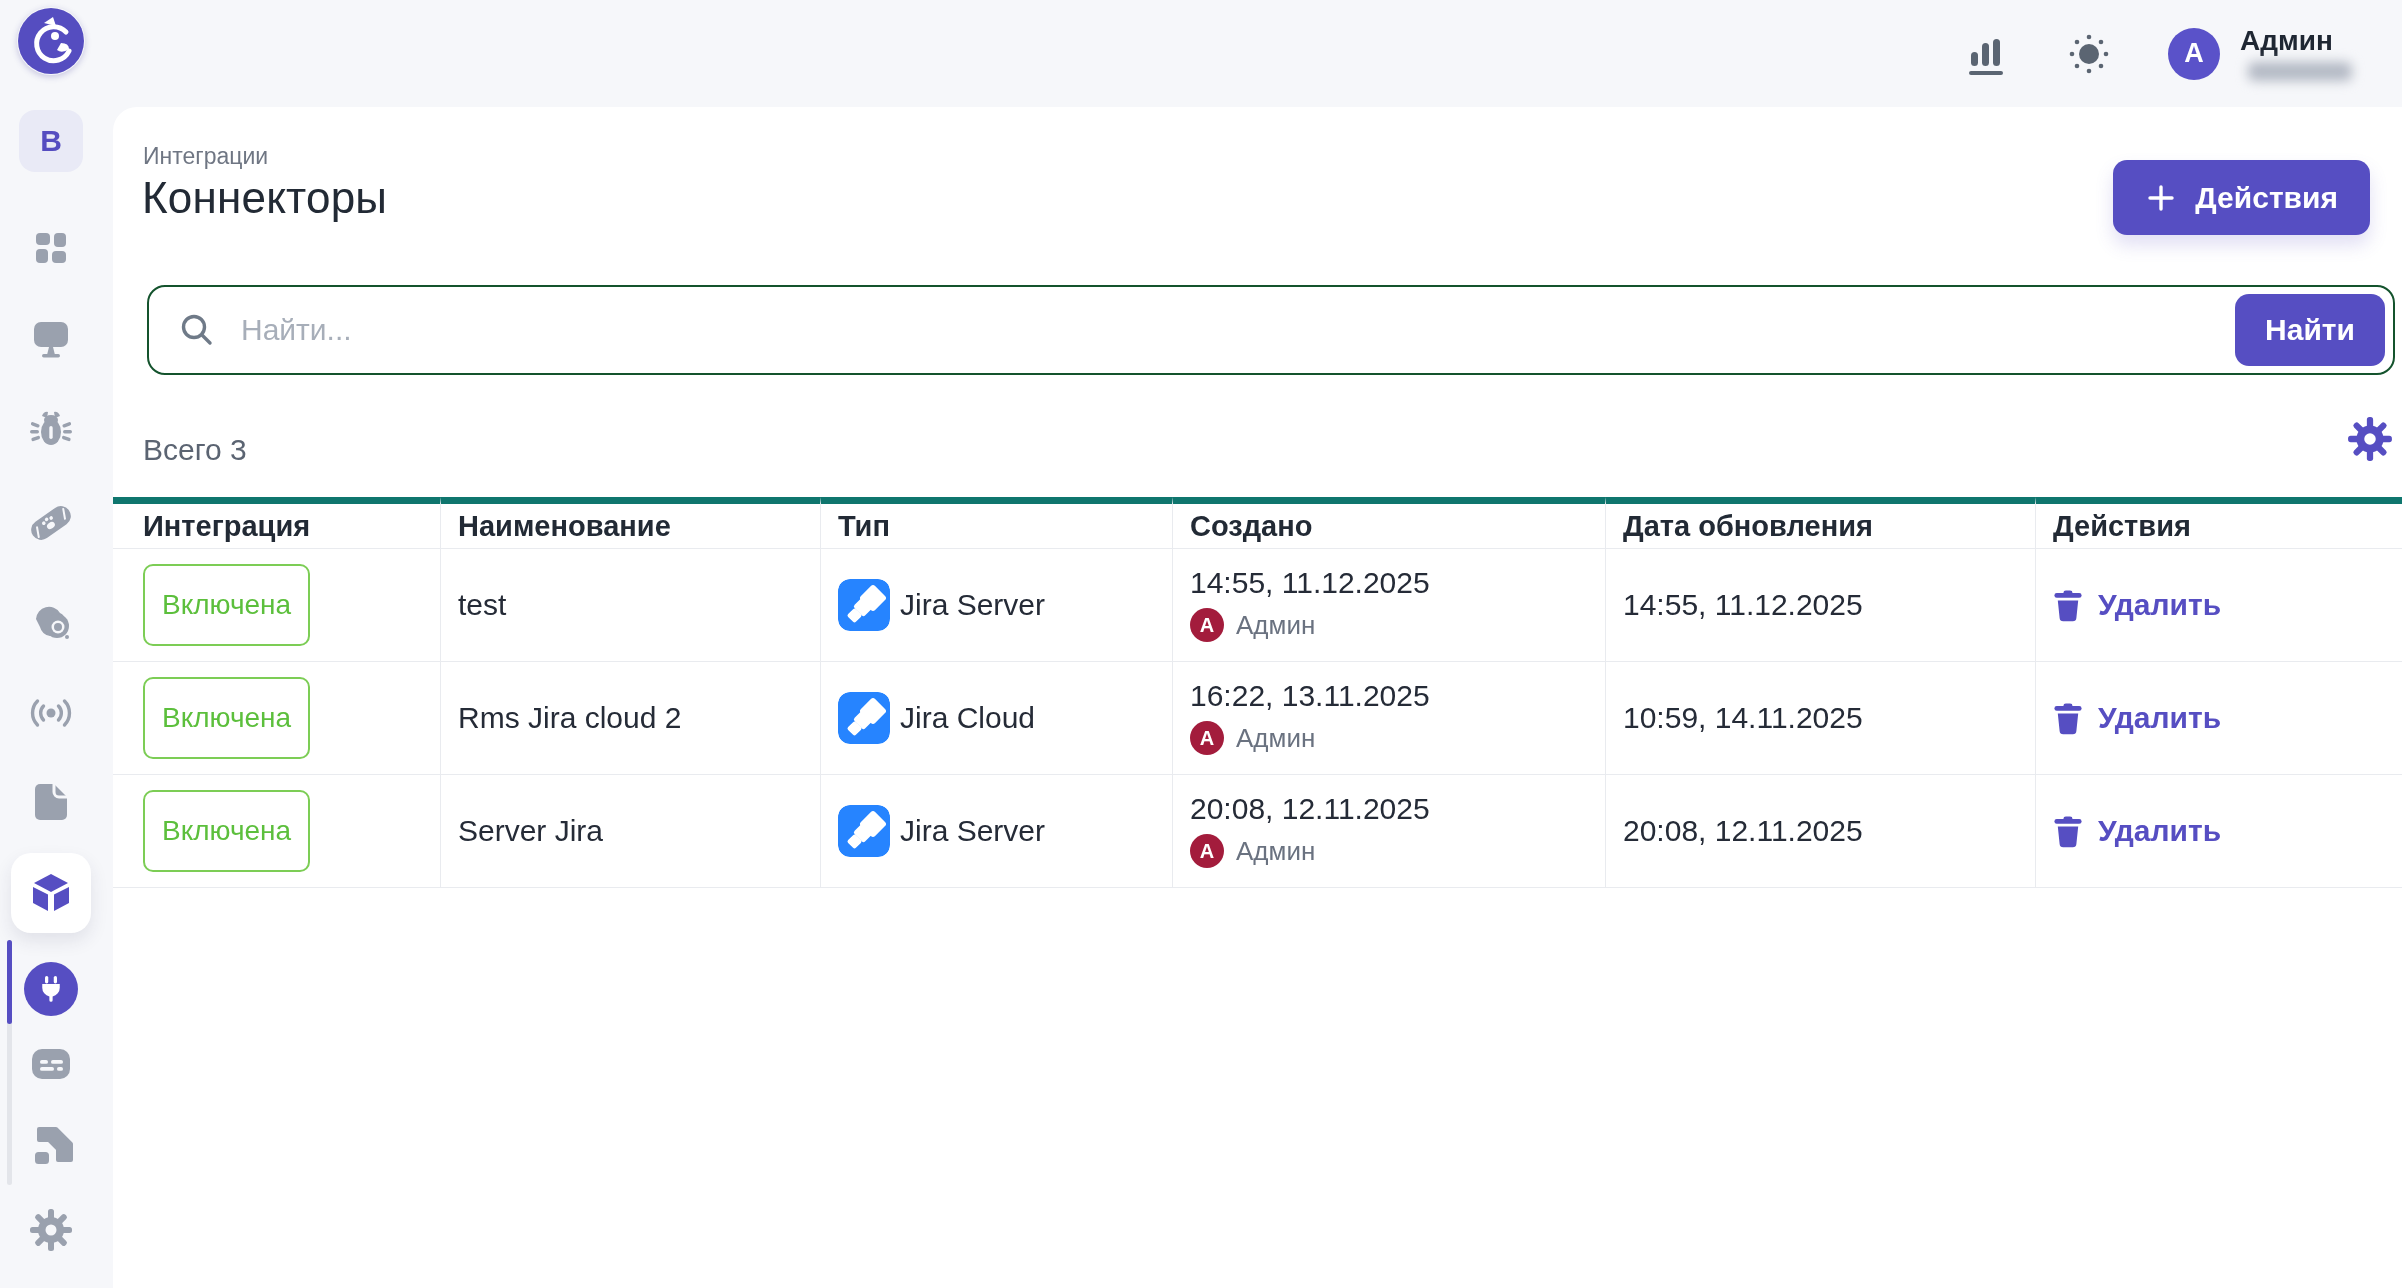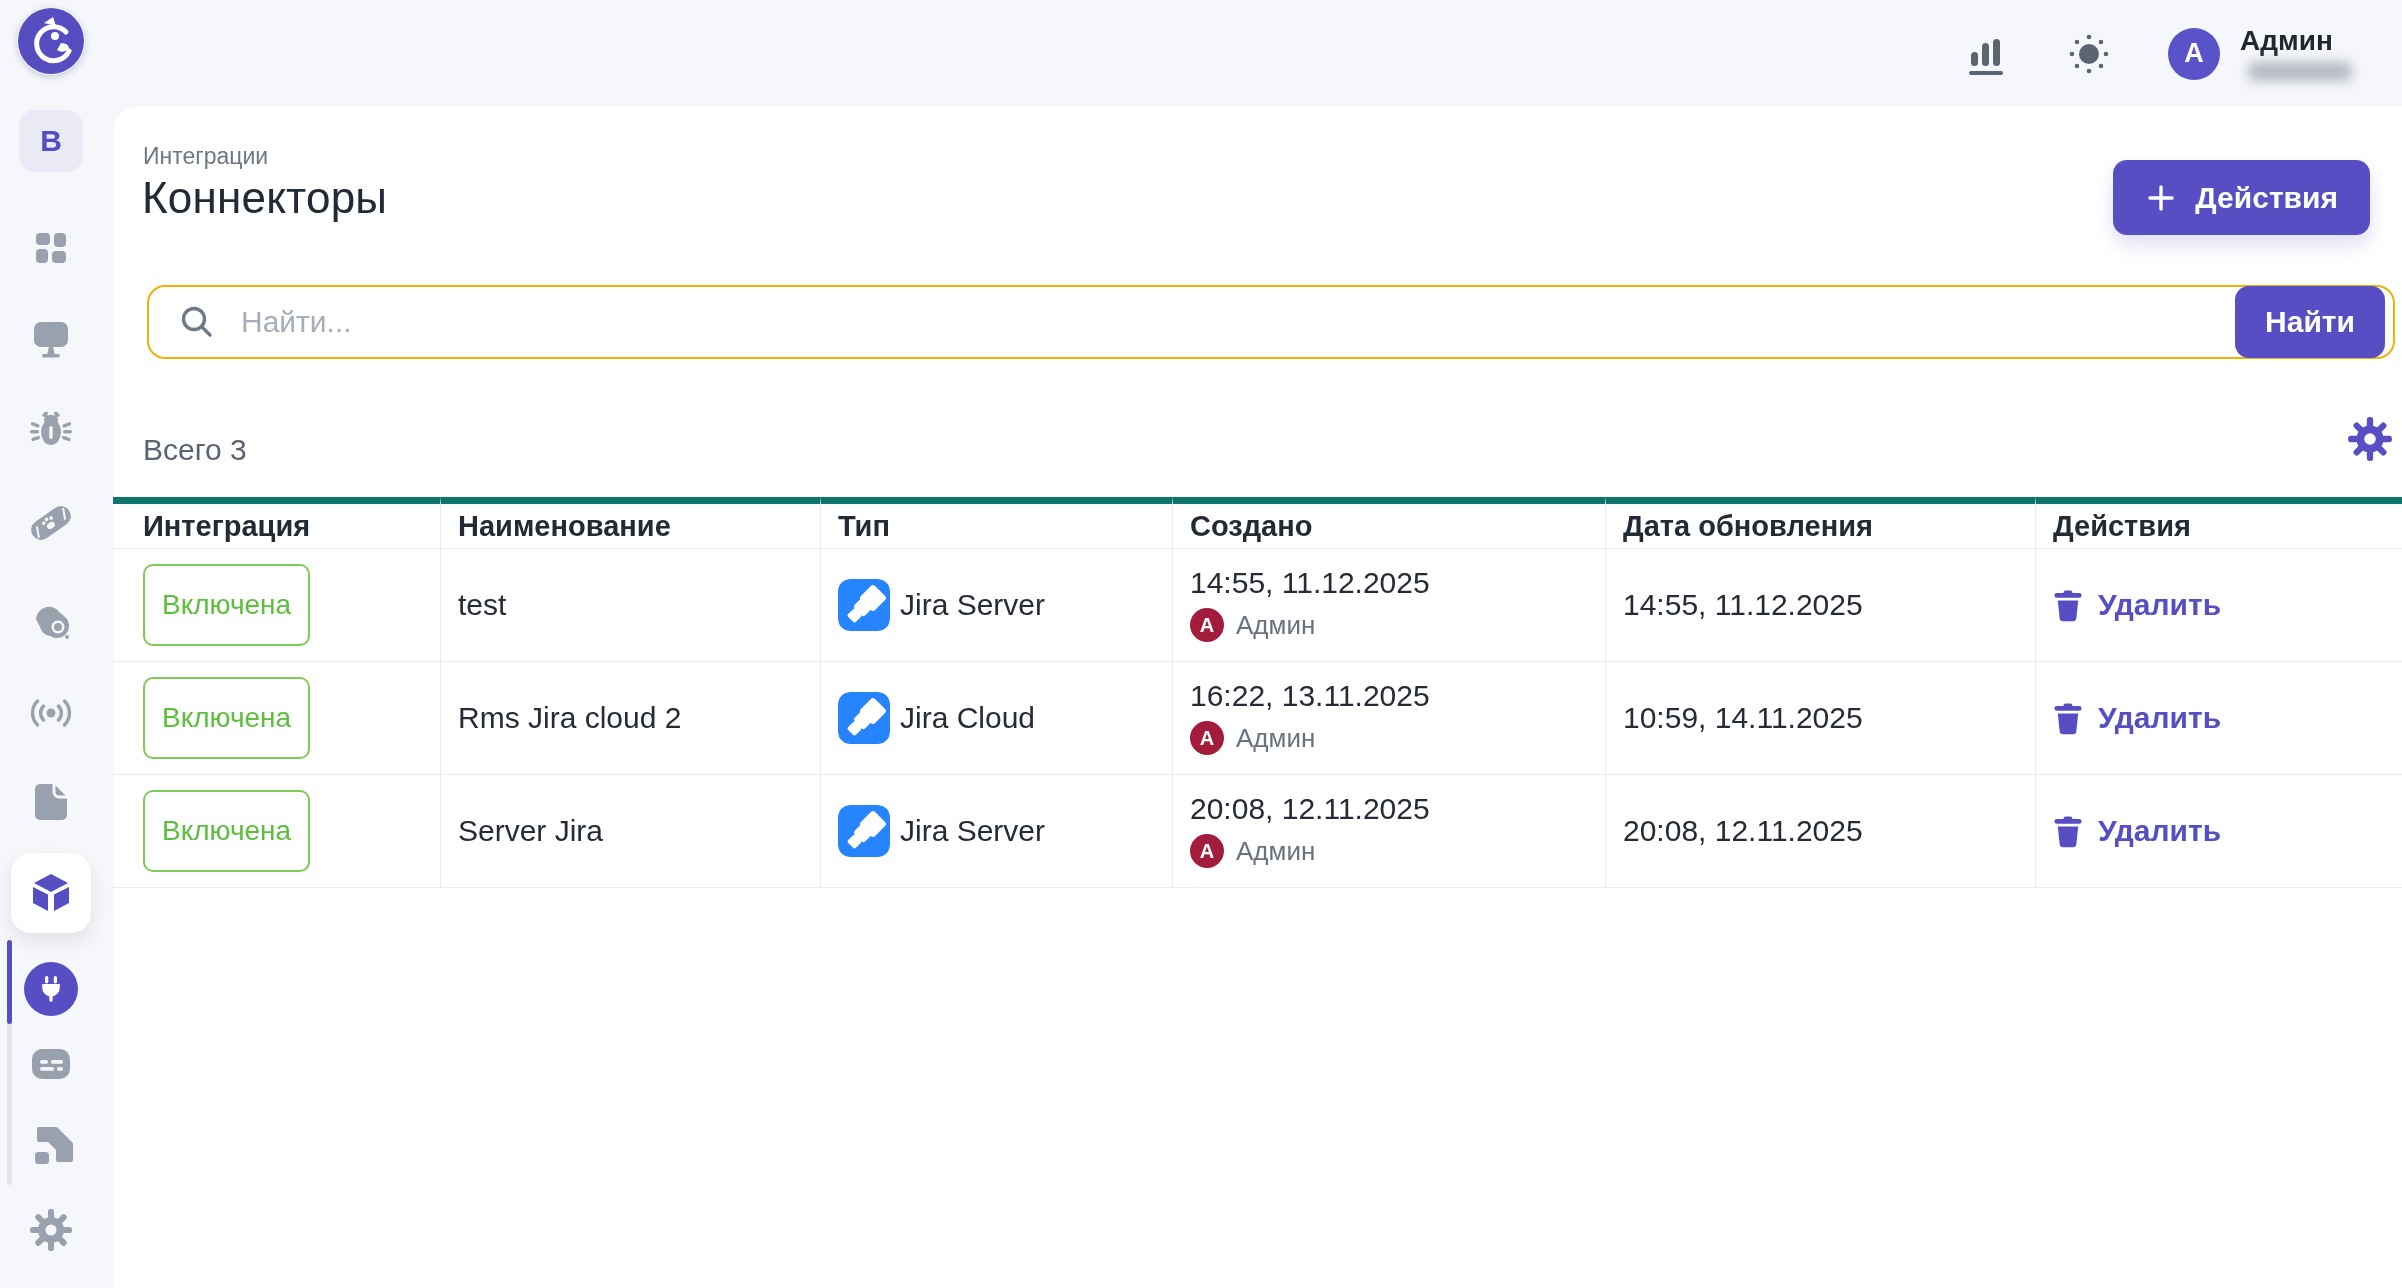--- a/index.html
+++ b/index.html
@@ -33,22 +33,22 @@
   .sb-track { position:absolute; left:7px; top:940px; width:5px; height:245px; border-radius:3px; background:#e3e5ea; }
   .sb-thumb { position:absolute; left:7px; top:940px; width:5px; height:84px; border-radius:3px; background:#564ec2; cursor:grab; }
   
   .panel { position:absolute; left:113px; top:107px; right:0; bottom:0; background:#fff;
            border-radius:24px 0 0 0; }
   .breadcrumb { position:absolute; left:30px; top:36px; font-size:23px; color:#6f7683; cursor:pointer;text-align:right; }
   .page-title { position:absolute; left:29px; top:66px; font-size:44px; font-weight:500; color:#222a35; letter-spacing:.2px; }
   .create-btn { position:absolute; right:32px; top:53px; height:75px; padding:0 32px; border:none; border-radius:14px;
                 background:#564ec2; color:#fff; font-size:30px; font-weight:600; font-family:inherit;
                 display:flex; align-items:center; gap:18px; cursor:pointer; box-shadow:0 10px 18px rgba(86,78,194,.18); }
-  .searchbar { position:absolute; left:34px; right:7px; top:178px; height:74px; background:#fff;
-               border:2px solid #eab308; border-radius:18px; display:flex; align-items:center; }
+  .searchbar { position:absolute; left:34px; right:7px; top:178px; height:90px; background:#fff;
+               border:2px solid #14532d; border-radius:18px; display:flex; align-items:center; }
   .search-ic { margin:0 24px 0 28px; display:flex; }
   .searchbar input { flex:1; border:none; outline:none; font-size:30px; font-family:inherit; color:#252b37; background:transparent; }
   .searchbar input::placeholder { color:#a7aeb9; }
   .search-btn { margin-right:8px; width:150px; height:72px; border:none; border-radius:14px; background:#564ec2;
                 color:#fff; font-size:30px; font-weight:600; font-family:inherit; cursor:pointer; }
   .total { position:absolute; left:30px; top:326px; font-size:30px; color:#5b6472; }
   .tbl-gear { position:absolute; right:8px; top:308px; cursor:pointer; }
   
   .tbl { position:absolute; left:0; right:0; top:390px; }
   .trow { display:grid; grid-template-columns:327px 380px 352px 433px 430px minmax(300px,1fr); }

